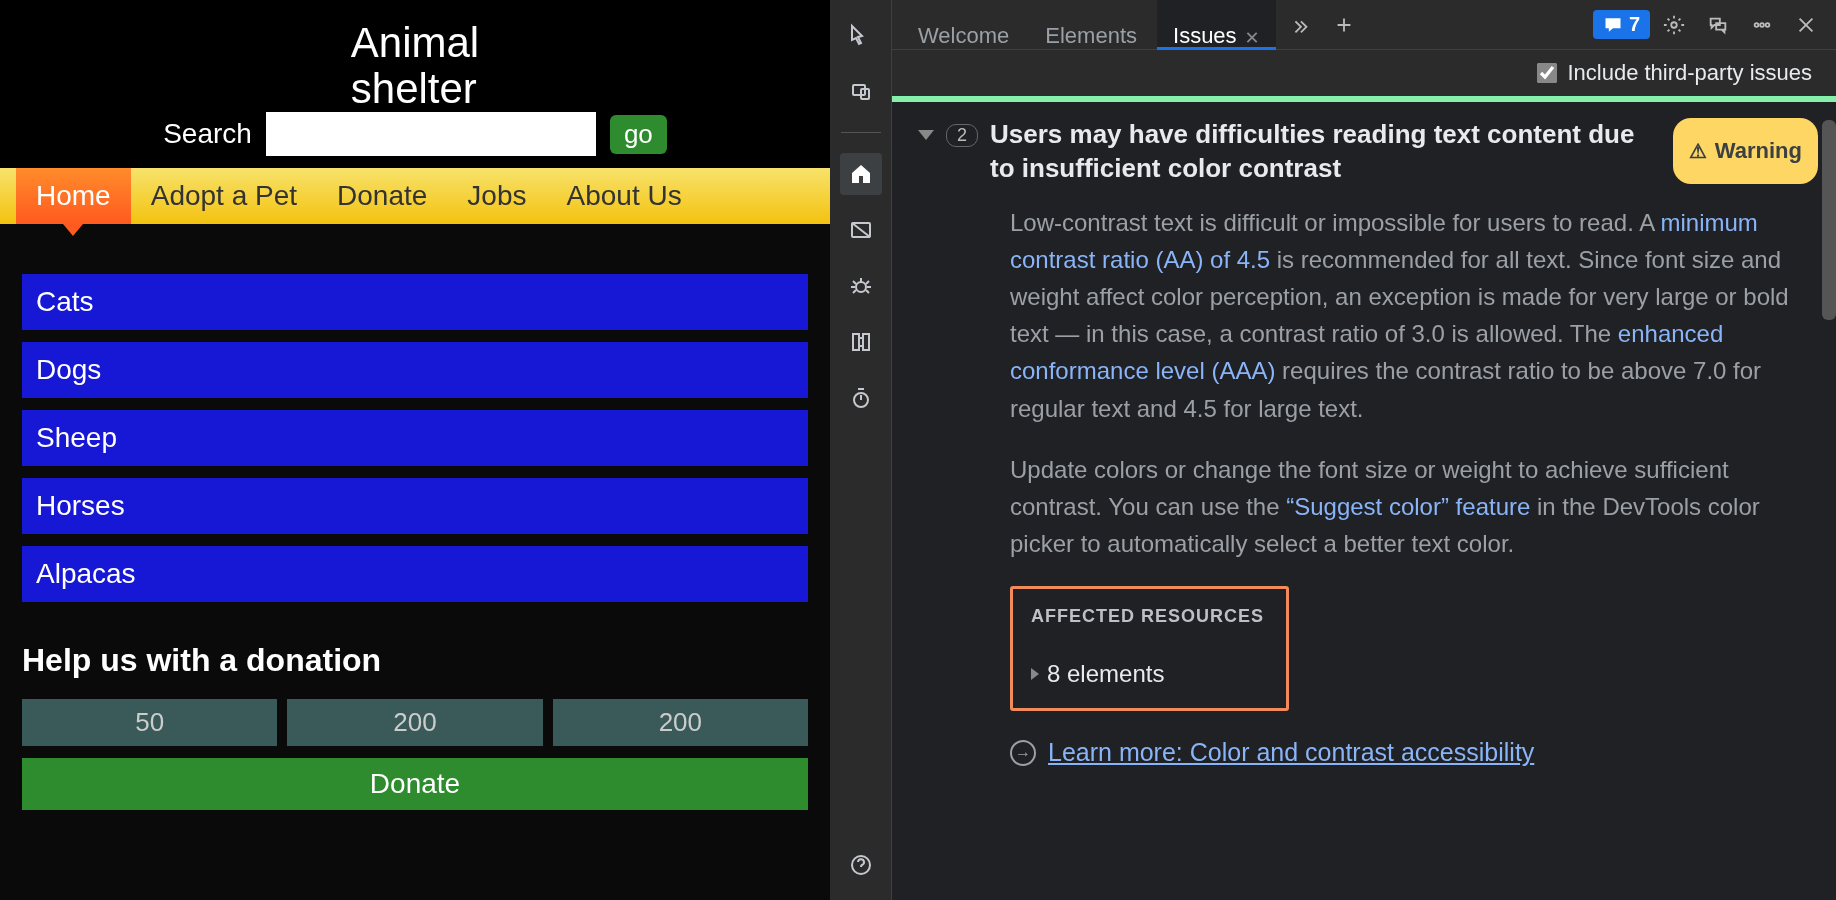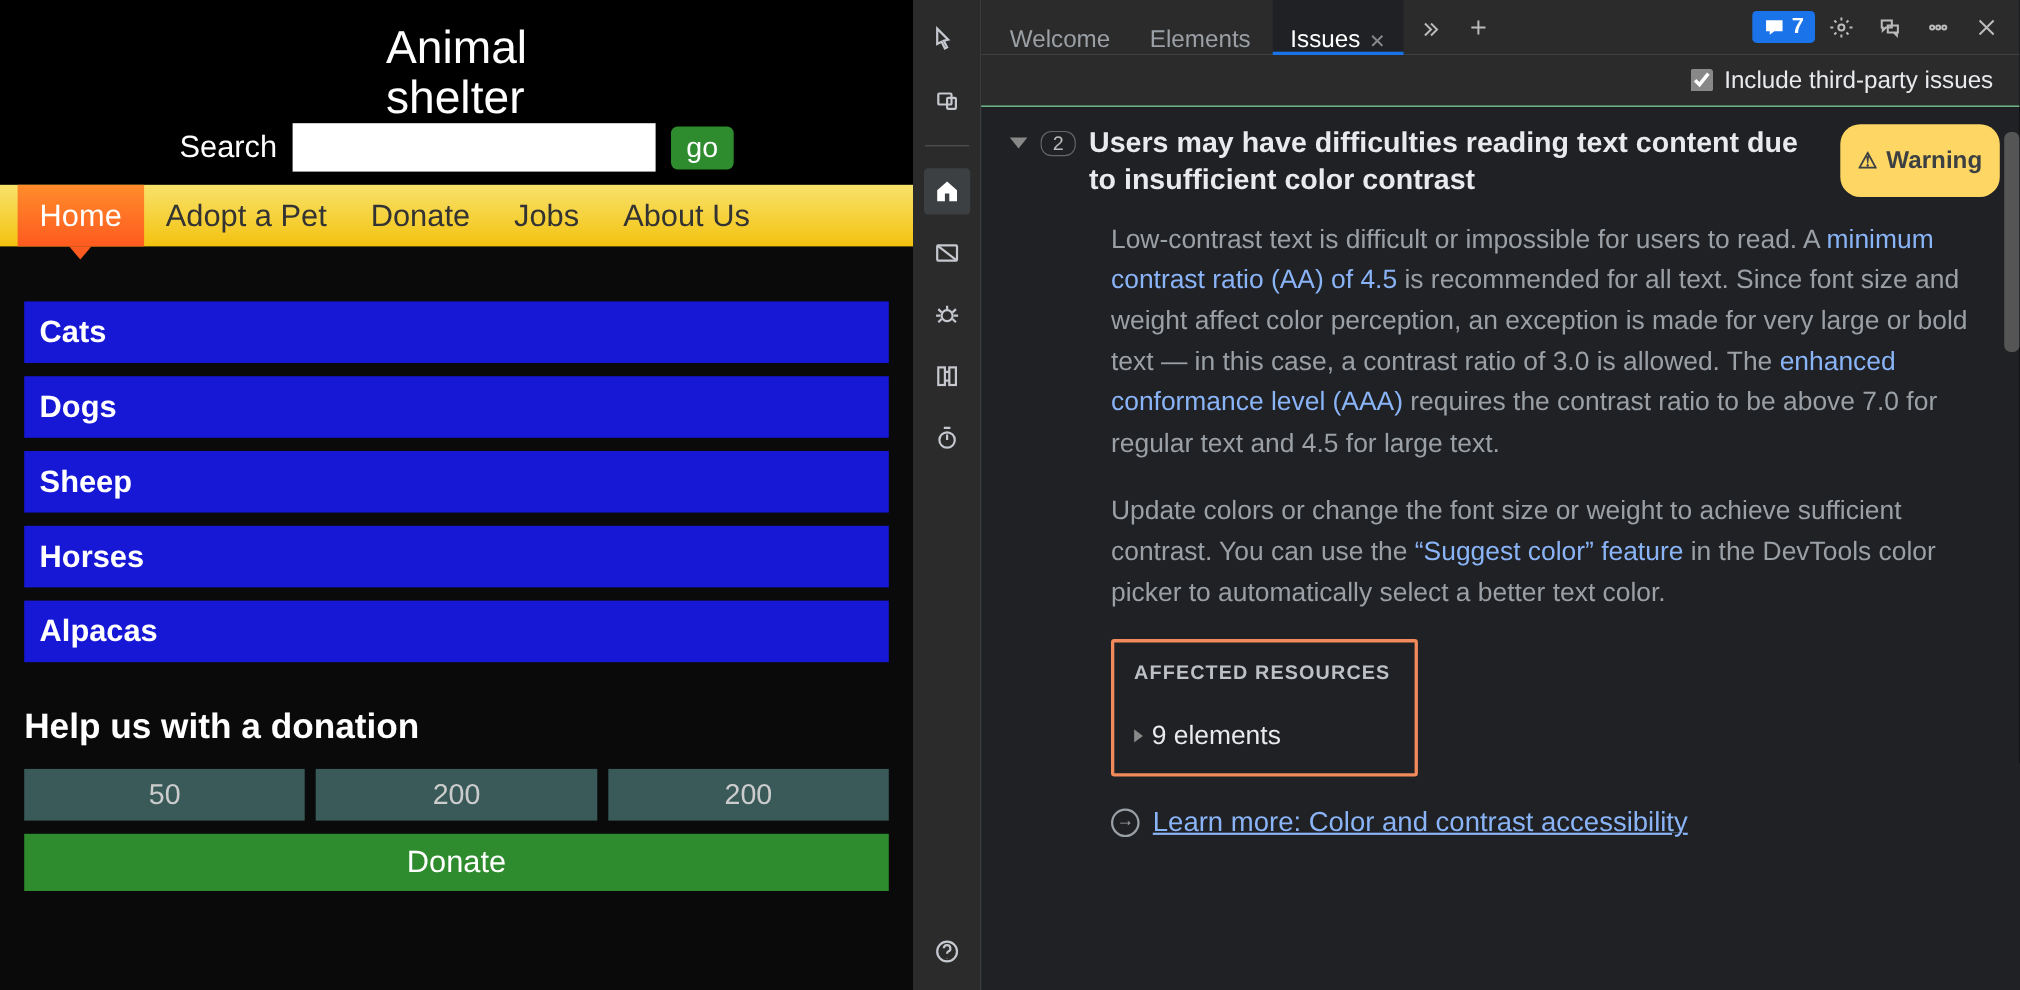--- a/index.html
+++ b/index.html
@@ -88,21 +88,21 @@
   border-right: 10px solid transparent;
   border-top: 12px solid #ff5a1f;
 }
 .content { padding: 50px 22px 20px 22px; }
 .cat-list { display: flex; flex-direction: column; gap: 12px; }
 .cat-item {
   background: #1717d6;
   color: #fff;
   font-size: 28px;
   padding: 12px 14px;
-  font-weight: 700;
+  font-weight: 400;
 }
 .donate-section h2 {
   font-size: 32px;
   font-weight: 700;
   margin: 40px 0 20px 0;
 }
 .donate-row { display: flex; gap: 10px; margin-bottom: 12px; }
 .donate-amount {
   flex:1;
   background: #3a5a5a;
@@ -200,21 +200,21 @@
   font-size:20px;
   font-weight:600;
 }
 .issue-count svg{width:20px;height:20px;fill:#fff;}
 .dt-toolbar {
   background:#2b2b2b;
   display:flex;
   justify-content:flex-end;
   align-items:center;
   padding: 10px 24px;
-  border-bottom:1px solid #86efac;
+  border-bottom:6px solid #86efac;
   font-size:22px;
 }
 .dt-toolbar input[type="checkbox"]{width:20px;height:20px;margin-right:10px;accent-color:#888;}
 .dt-body {
   flex:1;
   overflow-y:auto;
   padding: 16px 18px 30px 18px;
 }
 .issue-row { display:flex; align-items:flex-start; gap:12px; margin-bottom:18px; }
 .chev-down{
@@ -474,21 +474,21 @@
           <span>Low-contrast text is difficult or impossible for users to read. A </span><a href="#">minimum contrast ratio (AA) of 4.5</a><span> is recommended for all text. Since font size and weight affect color perception, an exception is made for very large or bold text — in this case, a contrast ratio of 3.0 is allowed. The </span><a href="#">enhanced conformance level (AAA)</a><span> requires the contrast ratio to be above 7.0 for regular text and 4.5 for large text.</span>
         </p>
         <p>
           <span>Update colors or change the font size or weight to achieve sufficient contrast. You can use the </span><a href="#">“Suggest color” feature</a><span> in the DevTools color picker to automatically select a better text color.</span>
         </p>
 
         <div class="affected-box">
           <div class="aff-title">AFFECTED RESOURCES</div>
           <div class="aff-sub">
             <span class="tri-right"></span>
-            <span>9 elements</span>
+            <span>8 elements</span>
           </div>
         </div>
 
         <div class="learn-row">
           <span class="circ-arrow">→</span>
           <a href="#">Learn more: Color and contrast accessibility</a>
         </div>
       </div>
     </div>
   </div>

